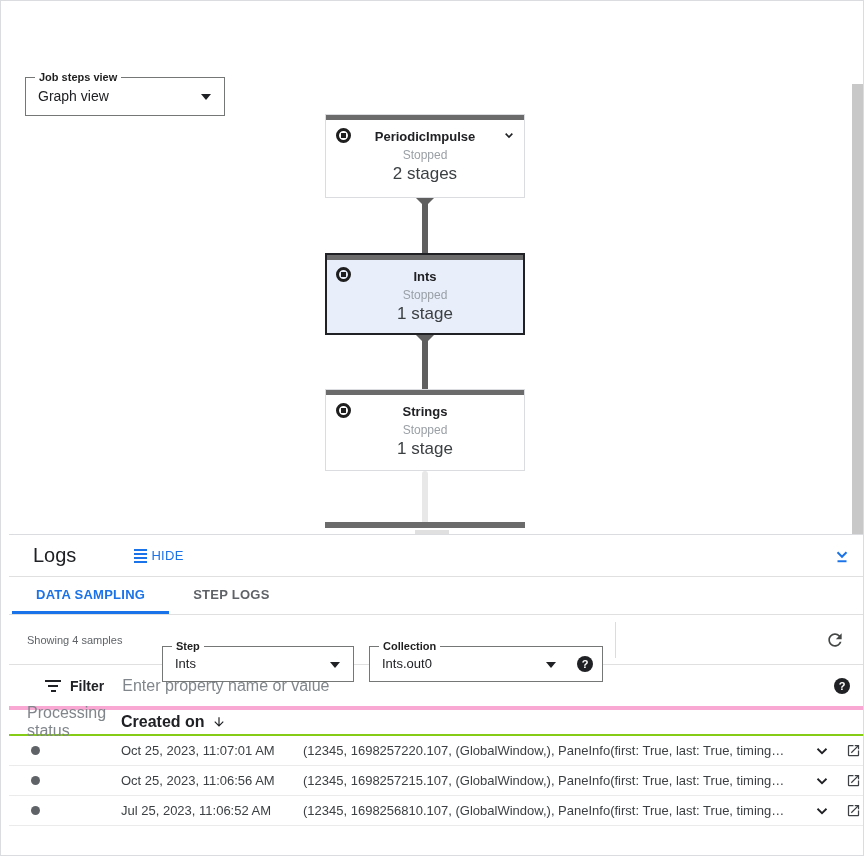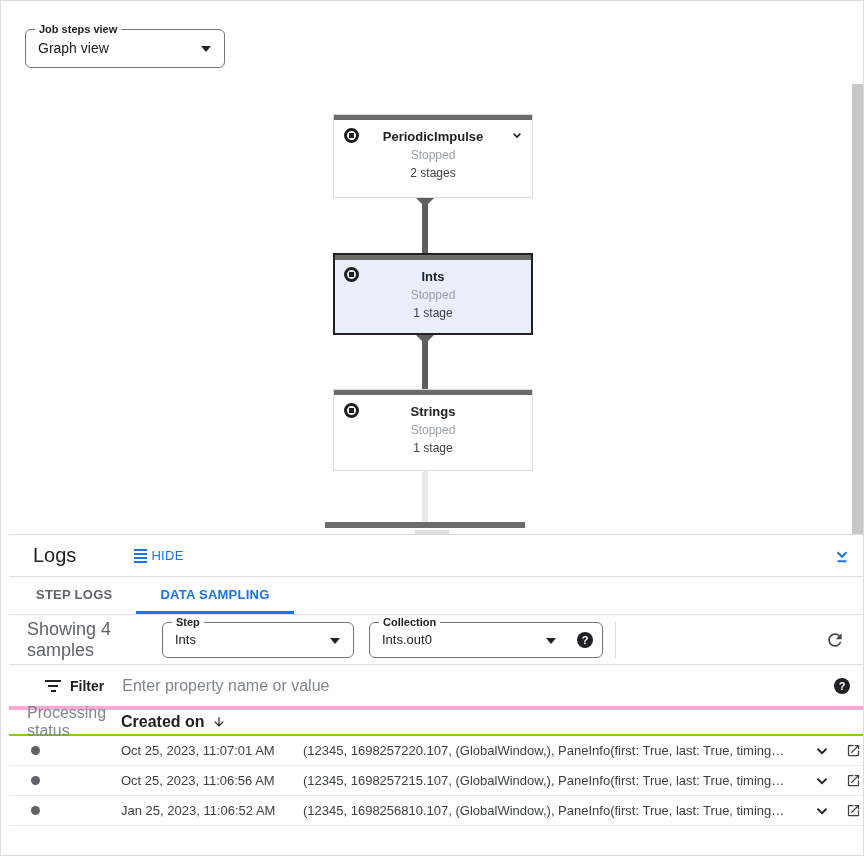--- a/index.html
+++ b/index.html
@@ -1,35 +1,35 @@
 <!DOCTYPE html>
 <html><head>
 <meta charset="utf-8">
 <style>
   * { margin:0; padding:0; box-sizing:border-box; }
   body { font-family:"Liberation Sans", sans-serif; background:#fff; }
   .page { position:relative; width:864px; height:856px; border:1px solid #dadce0; background:#fff; overflow:hidden; }
 
   
   .graph-area { position:absolute; top:0; left:0; width:862px; height:533px; background:#fff; }
-  .outlined-field { position:relative; border:1px solid #747775; border-radius:6px; background:#fff; }
+  .outlined-field { position:relative; border:1px solid #747775; border-radius:0; background:#fff;margin-top:48px; }
   .outlined-field .field-label { position:absolute; top:-7px; left:9px; background:#fff; padding:0 4px; font-size:11px; font-weight:700; color:#1f1f1f; line-height:12px; white-space:nowrap; }
   .outlined-field .field-value { font-size:14px; color:#202124; }
   .steps-view { position:absolute; left:24px; top:28px; width:200px; height:39px; cursor:pointer; }
   .steps-view .field-value { position:absolute; left:12px; top:10px; }
   .dd-arrow { width:0; height:0; border-left:5px solid transparent; border-right:5px solid transparent; border-top:6px solid #202124; }
   .steps-view .dd-arrow { position:absolute; right:13px; top:16px; }
   .clear-btn { position:absolute; right:27px; top:34px; height:30px; padding:0 16px; background:#fff; border:none; border-radius:5px; box-shadow:0 1px 2px rgba(60,64,67,.3), 0 1px 3px 1px rgba(60,64,67,.15); color:#1a73e8; font-family:"Liberation Sans",sans-serif; font-size:13px; font-weight:700; letter-spacing:.3px; cursor:pointer; }
 
   
-  .node { position:absolute; left:332px; width:200px; background:#fff; border:1px solid #dadce0; text-align:center; cursor:pointer; }
+  .node { position:absolute; left:324px; width:200px; background:#fff; border:1px solid #dadce0; text-align:center; cursor:pointer; }
   .node-bar { height:5px; background:#6b6b6b; }
   .node-title { font-size:13px; font-weight:700; color:#202124; margin-top:8px; line-height:17px; }
   .node-status { font-size:12px; color:#9aa0a6; line-height:17px; margin-top:2px; }
-  .node-stages { font-size:12px; color:#3c4043; line-height:17px; margin-top:1px; }
+  .node-stages { font-size:17px; color:#3c4043; line-height:17px; margin-top:1px; }
   .stop-icon { position:absolute; left:10px; top:13px; width:15px; height:15px; border:3px solid #1f1f1f; border-radius:50%; }
   .stop-icon::after { content:""; position:absolute; left:2px; top:2px; width:5px; height:5px; background:#1f1f1f; }
   .node-chevron { position:absolute; right:7px; top:12px; width:16px; height:16px; }
   .node.selected { background:#e8eefa; border:2px solid #202124; }
   .node.selected .stop-icon { top:12px; left:9px; }
 
   .edge { position:absolute; left:421px; width:6px; background:#5f5f5f; }
   .edge-arrow { position:absolute; left:415px; width:0; height:0; border-left:9px solid transparent; border-right:9px solid transparent; border-top:9px solid #5f5f5f; }
   .edge.light { background:#e8e8e8; border-radius:3px 3px 0 0; }
   .partial-bar { position:absolute; left:324px; top:521px; width:200px; height:6px; background:#6b6b6b; }
@@ -43,21 +43,21 @@
   .hide-btn { margin-left:58px; display:flex; align-items:center; gap:4px; color:#1a73e8; font-size:13px; font-weight:400; letter-spacing:.3px; cursor:pointer; }
   .hide-icon { display:flex; flex-direction:column; gap:2px; }
   .hide-icon span { display:block; width:13px; height:2px; background:#1a73e8; }
   .collapse-btn { margin-left:auto; cursor:pointer; width:18px; height:18px; }
 
   .tabs-row { height:38px; display:flex; align-items:stretch; padding-left:3px; border-bottom:1px solid #e0e0e0; flex:0 0 auto; }
   .tab { display:flex; align-items:center; padding:0 24px; font-size:13px; font-weight:700; letter-spacing:.25px; color:#5f6368; cursor:pointer; border-bottom:3px solid transparent; }
   .tab.active { color:#1a73e8; border-bottom-color:#1a73e8; }
 
   .sampling-row { height:50px; display:flex; align-items:center; padding:0 20px 0 18px; border-bottom:1px solid #e0e0e0; flex:0 0 auto; }
-  .showing-text { font-size:18px; color:#5f6368; width:135px; flex:0 0 auto; }
+  .showing-text { font-size:11px; color:#5f6368; width:135px; flex:0 0 auto; }
   .step-select { width:192px; height:36px; cursor:pointer; flex:0 0 auto; }
   .step-select .field-value, .collection-select .field-value { position:absolute; left:12px; top:9px; font-size:13px; }
   .step-select .dd-arrow { position:absolute; right:13px; top:15px; }
   .collection-select { width:234px; height:36px; margin-left:15px; cursor:pointer; flex:0 0 auto; }
   .collection-select .dd-arrow { position:absolute; right:46px; top:15px; }
   .help-badge { width:16px; height:16px; border-radius:50%; background:#202124; color:#fff; font-size:11px; font-weight:700; display:flex; align-items:center; justify-content:center; cursor:pointer; }
   .collection-select .help-badge { position:absolute; right:9px; top:9px; }
   .sampling-divider { width:1px; height:36px; background:#dadce0; margin-left:12px; flex:0 0 auto; }
   .refresh-btn { margin-left:auto; margin-right:6px; width:20px; height:20px; cursor:pointer; }
 
@@ -150,22 +150,22 @@
           </span>
         <span>HIDE</span>
       </span>
       <svg class="collapse-btn" viewBox="0 0 24 24">
           <path d="M6 7l6 6 6-6" fill="none" stroke="#1a73e8" stroke-width="2.6"></path>
           <path d="M6 19h12" stroke="#1a73e8" stroke-width="2.6"></path>
         </svg>
     </div>
 
     <div class="tabs-row">
+      <div class="tab active">DATA SAMPLING</div>
       <div class="tab">STEP LOGS</div>
-      <div class="tab active">DATA SAMPLING</div>
     </div>
 
     <div class="sampling-row">
       <span class="showing-text">Showing 4 samples</span>
 
       <div class="outlined-field step-select">
         <span class="field-label">Step</span>
         <span class="field-value">Ints</span>
         <span class="dd-arrow"></span>
       </div>
@@ -236,21 +236,21 @@
         <svg class="row-icon small" viewBox="0 0 24 24">
             <path fill="#3c4043" d="M19 19H5V5h7V3H5a2 2 0 0 0-2 2v14a2 2 0 0 0 2 2h14c1.1 0 2-.9 2-2v-7h-2v7zM14 3v2h3.59l-9.83 9.83 1.41 1.41L19 6.41V10h2V3h-7z"></path>
           </svg>
       </div>
     </div>
 
     <div class="trow">
       <div class="col-status">
           <span class="status-dot"></span>
         </div>
-      <div class="col-created">Jan 25, 2023, 11:06:52 AM</div>
+      <div class="col-created">Jul 25, 2023, 11:06:52 AM</div>
       <div class="col-output">(12345, 1698256810.107, (GlobalWindow,), PaneInfo(first: True, last: True, timing…</div>
       <div class="col-icons">
         <svg class="row-icon" viewBox="0 0 24 24">
             <path d="M6 9l6 6 6-6" fill="none" stroke="#202124" stroke-width="2.4"></path>
           </svg>
         <svg class="row-icon small" viewBox="0 0 24 24">
             <path fill="#3c4043" d="M19 19H5V5h7V3H5a2 2 0 0 0-2 2v14a2 2 0 0 0 2 2h14c1.1 0 2-.9 2-2v-7h-2v7zM14 3v2h3.59l-9.83 9.83 1.41 1.41L19 6.41V10h2V3h-7z"></path>
           </svg>
       </div>
     </div>

